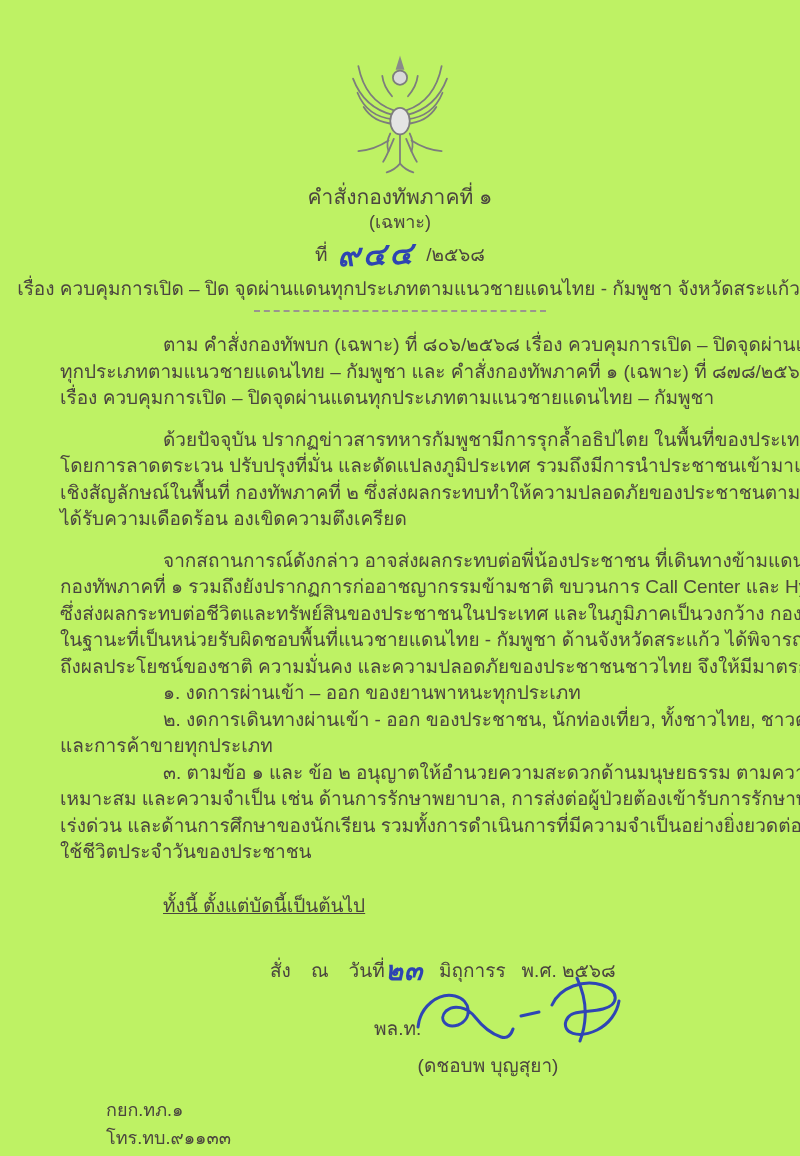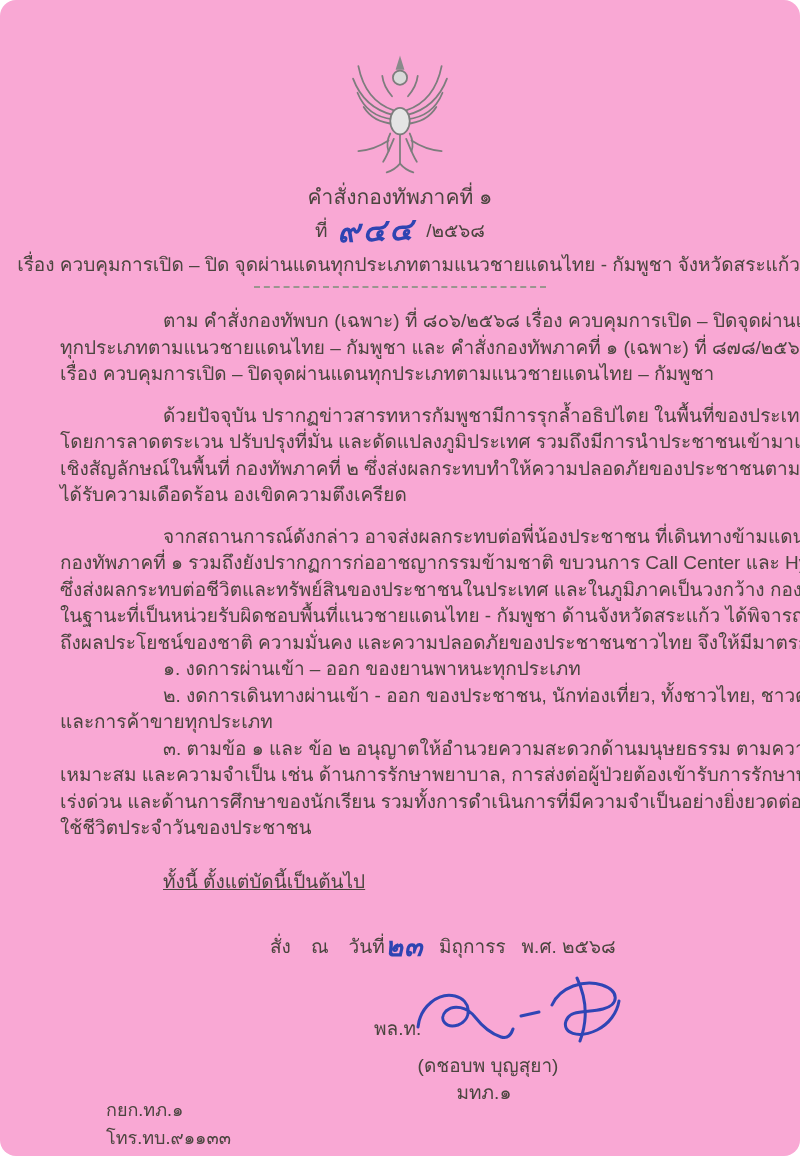--- a/index.html
+++ b/index.html
@@ -4,25 +4,24 @@
 <style>
   html, body {
     margin: 0;
     padding: 0;
     background: #ffffff;
   }
   .page {
     position: relative;
     width: 800px;
     height: 1156px;
-    background: #f9a8d4;
+    background: #bef264;
     font-family: "Liberation Sans", "DejaVu Sans", sans-serif;
     color: #4b453f;
     overflow: hidden;
-    border-radius: 16px;
   }
   .emblem-wrap {
     display: flex;
     justify-content: center;
     padding-top: 52px;
   }
   .head-block {
     text-align: center;
     color: #4b453f;
   }
@@ -186,20 +185,21 @@
         <path d="M68,98 C63,110 60,118 56,124"></path>
         <path d="M82,98 C87,110 90,118 94,124"></path>
         <path d="M75,126 C70,132 66,134 60,136"></path>
         <path d="M75,126 C80,132 84,134 90,136"></path>
       </g>
     </svg>
   </div>
 
   <div class="head-block">
     <div class="doc-title">คำสั่งกองทัพภาคที่ ๑</div>
+    <div class="doc-subtitle">(เฉพาะ)</div>
     <div class="doc-no-line">
       <span>ที่</span>
       <span class="hand hand-docno">๙๔๔</span>
       <span>/๒๕๖๘</span>
     </div>
     <div class="doc-subject">เรื่อง ควบคุมการเปิด – ปิด จุดผ่านแดนทุกประเภทตามแนวชายแดนไทย - กัมพูชา จังหวัดสระแก้ว</div>
     <div class="dashed-divider"></div>
   </div>
 
   <div class="doc-body">
@@ -255,21 +255,20 @@
       <svg class="sig-scribble" width="226" height="78" viewBox="0 0 226 78">
         <g fill="none" stroke="#2f45b5" stroke-width="3" stroke-linecap="round">
           <path d="M10,52 C12,32 30,17 47,21 C63,25 65,44 50,50 C38,54 30,44 38,36 C46,29 59,32 67,42 C74,51 81,58 93,62 C99,64 103,60 105,54"></path>
           <path d="M113,41 L131,37"></path>
           <path d="M144,30 C152,12 176,4 194,10 C212,16 211,30 195,34 C179,38 162,34 158,46 C154,58 170,64 189,55 C201,49 209,38 211,26"></path>
           <path d="M169,3 C177,20 181,42 172,66"></path>
         </g>
       </svg>
     </div>
     <div class="sig-name">(ดชอบพ   บุญสุยา)</div>
-    <div class="sig-pos">มทภ.๑</div>
   </div>
 
   <div class="footer">
     <div>กยก.ทภ.๑</div>
     <div>โทร.ทบ.๙๑๑๓๓</div>
   </div>
 
 </div>
 
 </body></html>

